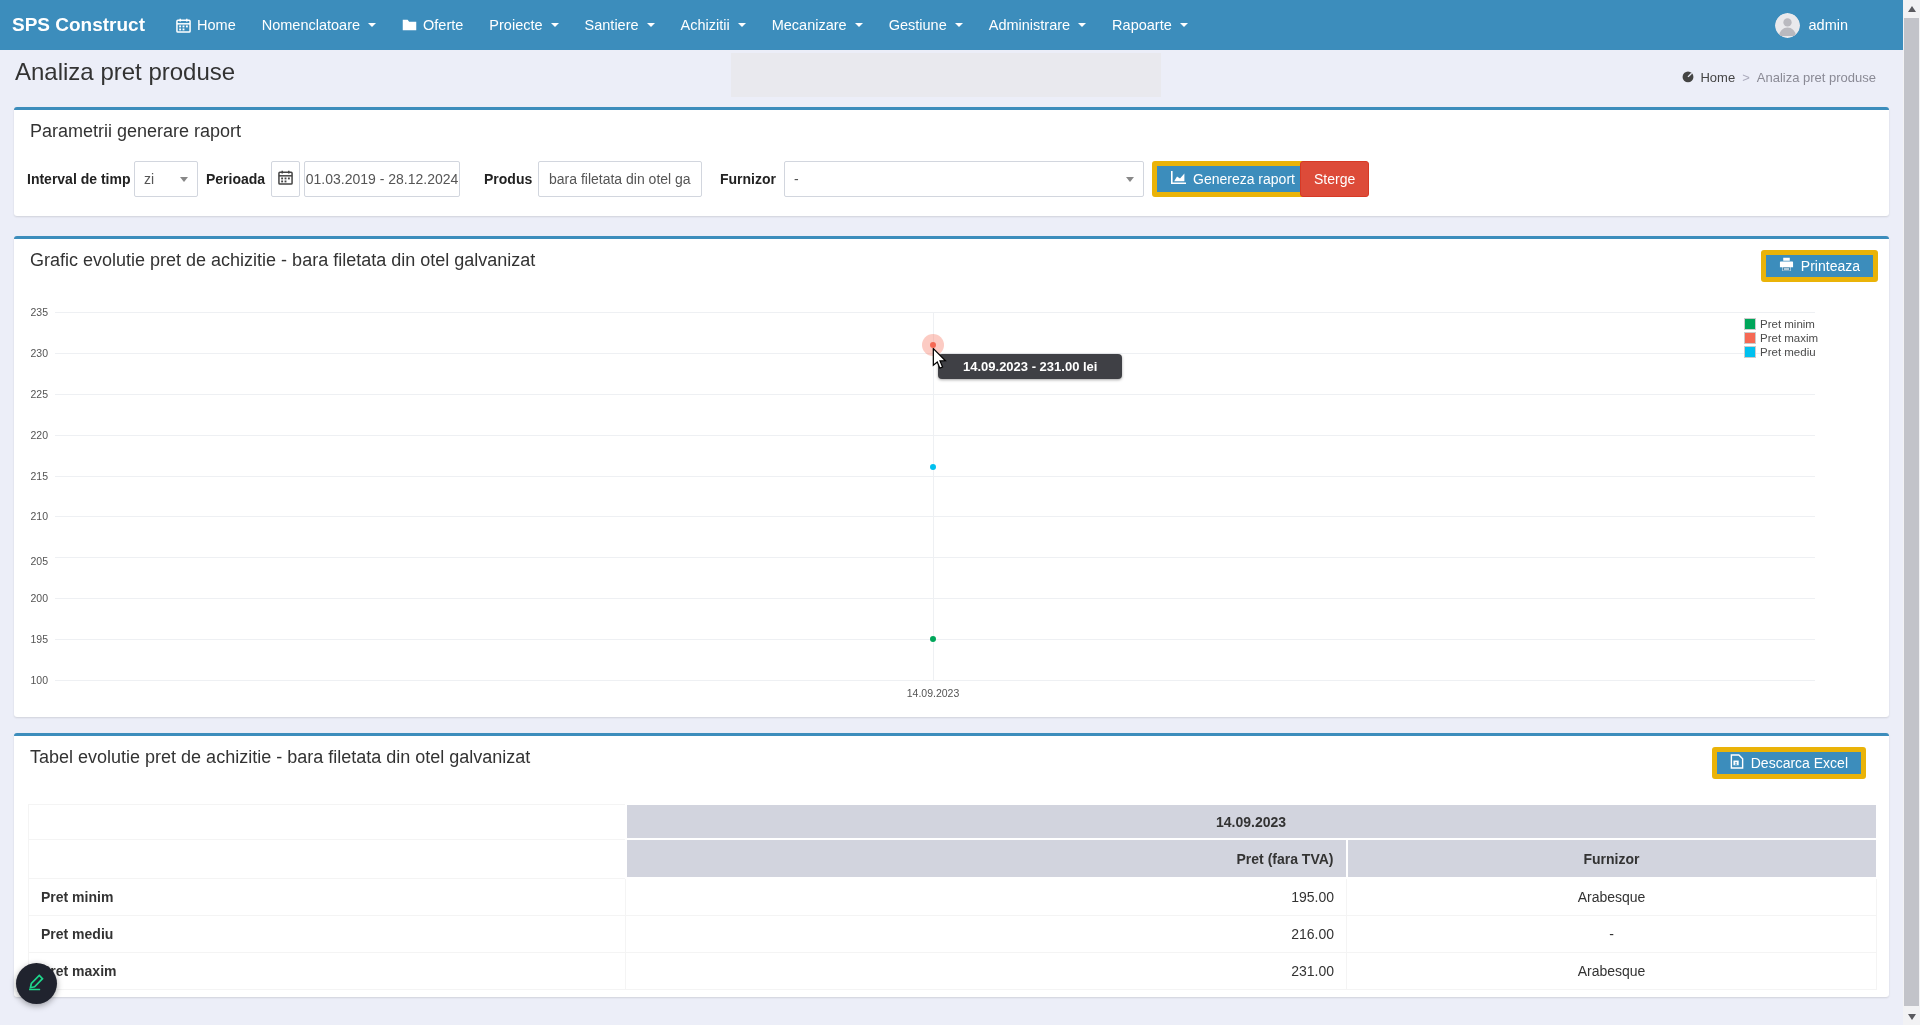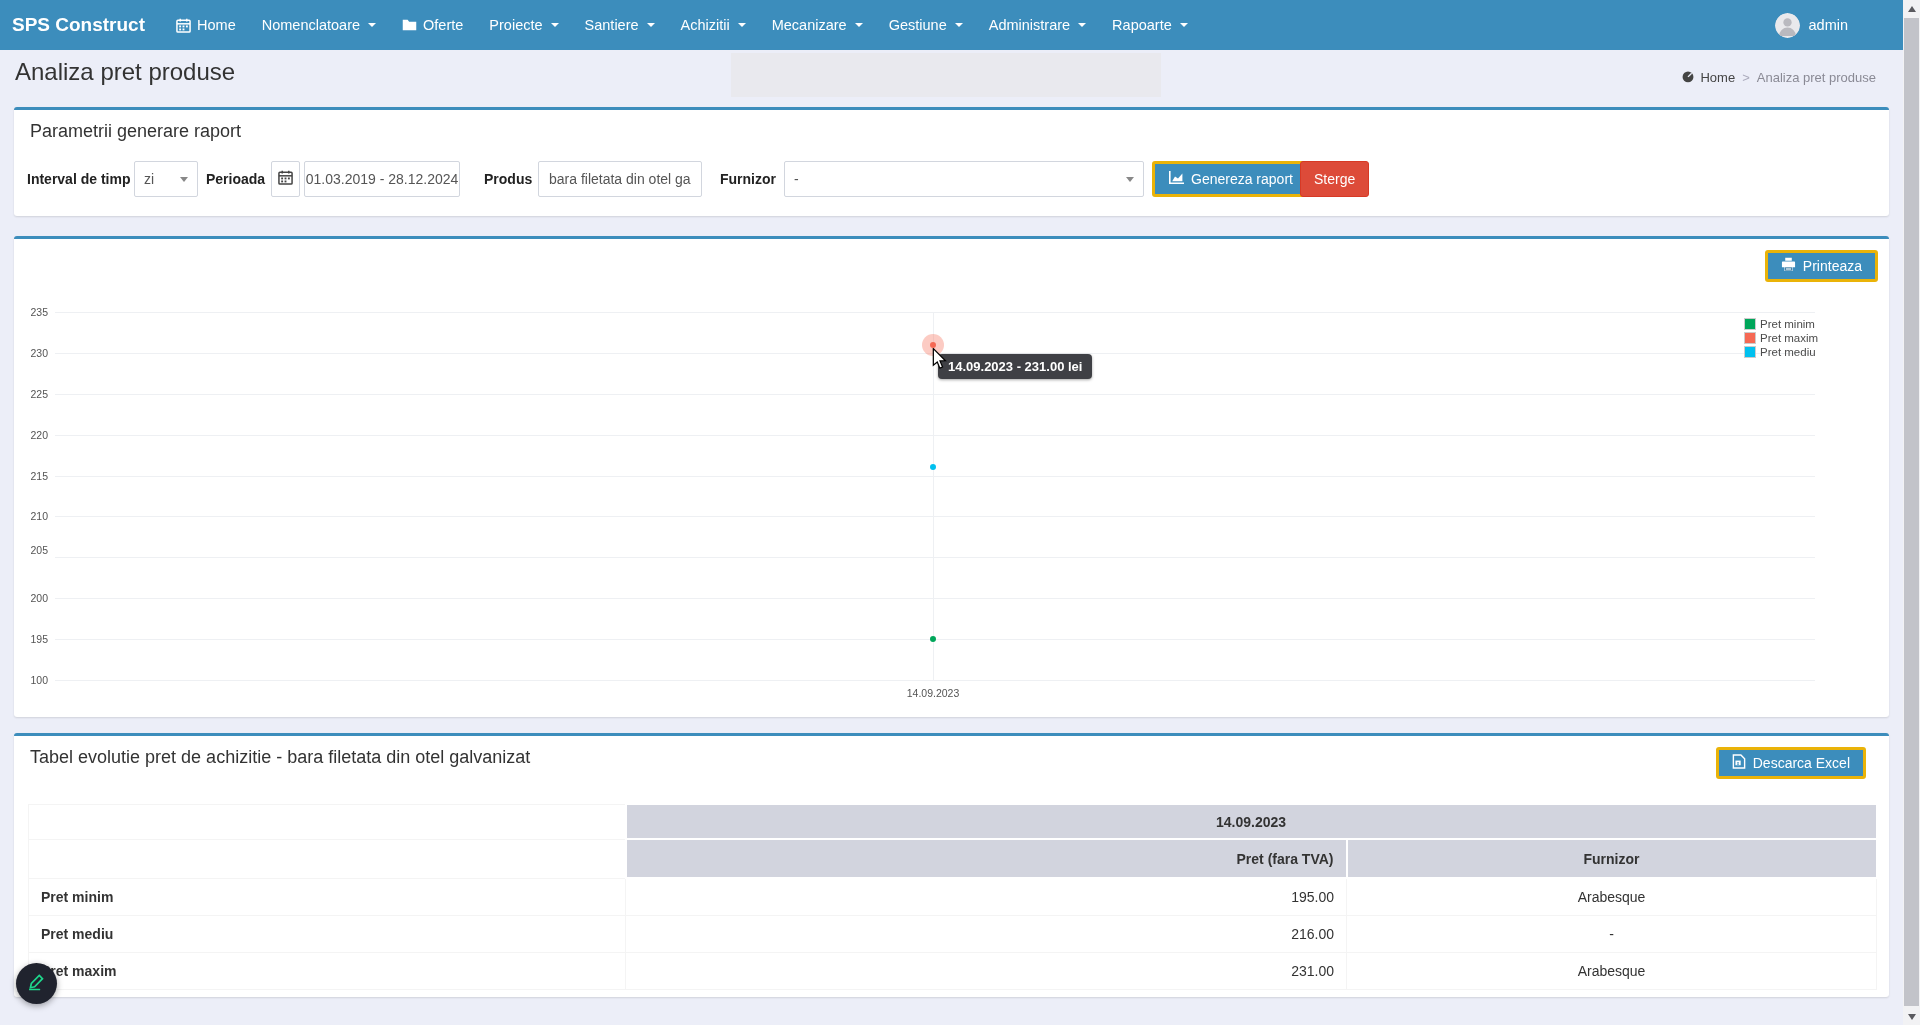--- a/index.html
+++ b/index.html
@@ -38,38 +38,38 @@
   .lbl{position:absolute;top:0;height:36px;display:flex;align-items:center;font-weight:bold;font-size:14px;color:#222;white-space:nowrap}
   .ctl{position:absolute;top:0;height:36px;background:#fff;border:1px solid #d2d6de;border-radius:2px;
        font-size:14px;color:#555;display:flex;align-items:center;font-family:inherit}
   .select{justify-content:space-between;padding:0 9px;cursor:pointer}
   .sc{width:0;height:0;border-left:4px solid transparent;border-right:4px solid transparent;border-top:5px solid #888}
   .addon{justify-content:center;color:#444;cursor:pointer}
   .dateinput{justify-content:center;cursor:text}
   input.ctl{padding:0 10px}
   .btn{border:none;border-radius:3px;color:#fff;font-size:14px;display:flex;align-items:center;gap:7px;
        padding:0 13px;cursor:pointer;font-family:inherit;white-space:nowrap}
-  .btn-primary{background:var(--primary,#3c8dbc);border:3px solid #eab308}
+  .btn-primary{background:var(--primary,#3c8dbc);border:5px solid #eab308}
   .btn-danger{background:var(--danger,#dd4b39);border:1px solid #d73925}
   .form-row .btn{position:absolute;top:0;height:36px}
   .btn-top{position:absolute;top:11px;height:32px}
 
   
   .chart-area{position:absolute;inset:0}
   .grid-h{position:absolute;height:1px;background:#eef0f3}
   .grid-v{position:absolute;width:1px;background:#eef0f3}
   .tick-y{position:absolute;width:30px;text-align:right;font-size:10.5px;color:#545454;transform:translateY(-50%)}
   .tick-x{position:absolute;width:120px;text-align:center;font-size:10.5px;color:#545454}
   .pt{position:absolute;width:6px;height:6px;border-radius:50%;background:#fff;border:3px solid #000;transform:translate(-50%,-50%);cursor:pointer}
   .halo{position:absolute;width:22px;height:22px;border-radius:50%;transform:translate(-50%,-50%)}
   .legend{position:absolute;left:1730px;top:79px;display:flex;flex-direction:column;gap:2px}
   .legend-item{display:flex;align-items:center;gap:4px;font-size:11.5px;color:#4c4c4c}
   .swatch{width:12px;height:12px;border:1px solid #ccc;flex:0 0 auto}
   .tooltip{position:absolute;left:924px;top:115px;background:var(--tooltip-bg,#3f4045);color:#fff;
-           font-size:13px;font-weight:bold;padding:5px 10px;border-radius:4px;white-space:nowrap;box-shadow:0 1px 3px rgba(0,0,0,.35)}
+           font-size:13px;font-weight:bold;padding:5px 25px;border-radius:4px;white-space:nowrap;box-shadow:0 1px 3px rgba(0,0,0,.35)}
   .cursor{position:absolute;left:918px;top:109px}
 
   
   .ptable{position:absolute;left:14px;top:67px;width:1848px;border-collapse:collapse;font-size:14px;color:#333;table-layout:fixed}
   .ptable th,.ptable td{border:1px solid #f4f4f4;background:#fff;padding:0 12px;font-weight:normal}
   .ptable .gray{background:var(--header-gray,#d2d4de);border:2px solid #fff;font-weight:bold}
   .hrow1 th{height:35px}
   .hrow2 th{height:39px}
   .drow th,.drow td{height:37px}
   .rowlabel{text-align:left;font-weight:bold !important}
@@ -226,20 +226,21 @@
         </span>
         <span>Genereza raport</span>
       </button>
       <button class="btn btn-danger" style="left:1286px">
         <span>Sterge</span>
       </button>
     </div>
   </div>
 
   <div class="box" id="box-chart">
+    <div class="box-title">Grafic evolutie pret de achizitie - bara filetata din otel galvanizat</div>
     <button class="btn btn-primary btn-top" style="right:11px">
       <span>
         <svg width="15" height="15" viewBox="0 0 16 16" fill="currentColor">
             <path d="M4.5 0.8h7v3.2h-7z"></path>
             <path d="M2 4.8h12c.55 0 1 .45 1 1V11h-2.6v4H3.6v-4H1V5.8c0-.55.45-1 1-1z"></path>
             <rect x="4.6" y="11.6" width="6.8" height="2.4" fill="currentColor" stroke="#2f76a0" stroke-width="1.1"></rect>
           </svg>
       </span>
       <span>Printeaza</span>
     </button>
@@ -251,21 +252,21 @@
         <div class="tick-y" style="top: 113.889px; left: 4px;">230</div>
         <div class="grid-h" style="top: 154.778px; left: 41px; width: 1760px;"></div>
         <div class="tick-y" style="top: 154.778px; left: 4px;">225</div>
         <div class="grid-h" style="top: 195.667px; left: 41px; width: 1760px;"></div>
         <div class="tick-y" style="top: 195.667px; left: 4px;">220</div>
         <div class="grid-h" style="top: 236.556px; left: 41px; width: 1760px;"></div>
         <div class="tick-y" style="top: 236.556px; left: 4px;">215</div>
         <div class="grid-h" style="top: 277.444px; left: 41px; width: 1760px;"></div>
         <div class="tick-y" style="top: 277.444px; left: 4px;">210</div>
         <div class="grid-h" style="top: 318.333px; left: 41px; width: 1760px;"></div>
-        <div class="tick-y" style="top: 311px; left: 4px;">205</div>
+        <div class="tick-y" style="top: 322px; left: 4px;">205</div>
         <div class="grid-h" style="top: 359.222px; left: 41px; width: 1760px;"></div>
         <div class="tick-y" style="top: 359.222px; left: 4px;">200</div>
         <div class="grid-h" style="top: 400.111px; left: 41px; width: 1760px;"></div>
         <div class="tick-y" style="top: 400.111px; left: 4px;">195</div>
         <div class="grid-h" style="top: 441px; left: 41px; width: 1760px;"></div>
         <div class="tick-y" style="top: 441px; left: 4px;">100</div>
         <div class="grid-v" style="left: 919px; top: 73px; height: 368px;"></div>
         <div class="tick-x" style="left: 859px; top: 448px;">14.09.2023</div>
         <div class="pt" style="left: 919px; top: 400.111px; border-color: rgb(0, 166, 90);"></div>
         <div class="halo" style="left: 919px; top: 105.711px; background: rgba(245, 105, 84, 0.35);"></div>

